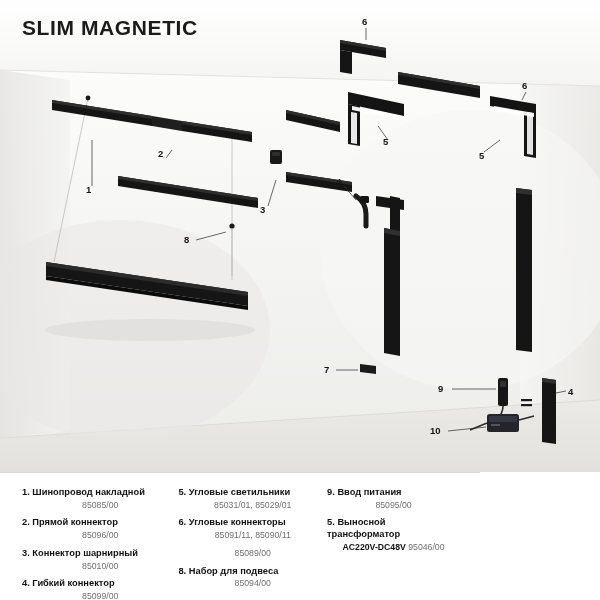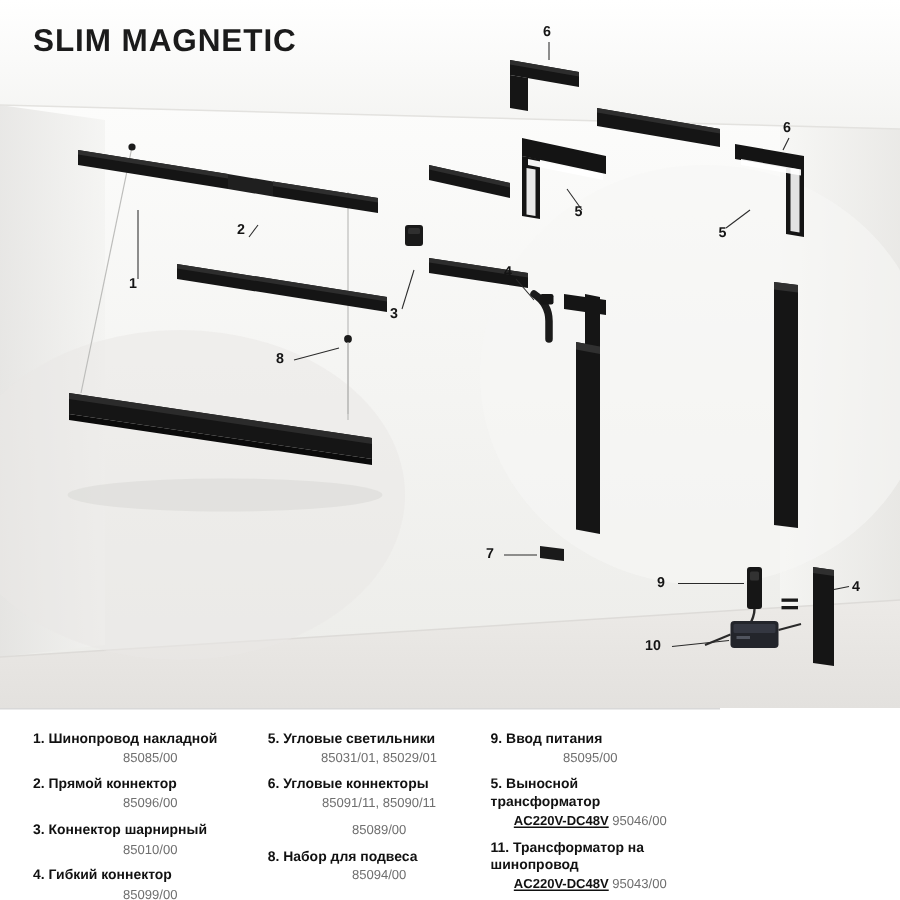--- a/index.html
+++ b/index.html
@@ -90,21 +90,20 @@
   }
   .legend-code {
     font-size: 8.7px;
     color: #6f6f6f;
     margin-top: 1px;
     text-align: center;
   }
   .legend-code b {
     color: #111111;
     font-weight: bold;
-    text-decoration: underline;
   }
 </style>
 </head>
 <body>
 
 <div id="page">
 
   <div class="scene">
     <svg width="600" height="472" viewBox="0 0 600 472" xmlns="http://www.w3.org/2000/svg">
       <defs>
@@ -374,28 +373,18 @@
         <div class="legend-item">
           <div class="legend-title">
             <span>5.</span>
             <span>Выносной трансформатор</span>
           </div>
           <div class="legend-code">
             <b>AC220V-DC48V</b>
             <span>95046/00</span>
           </div>
         </div>
-        <div class="legend-item">
-          <div class="legend-title">
-            <span>11.</span>
-            <span>Трансформатор на шинопровод</span>
-          </div>
-          <div class="legend-code">
-            <b>AC220V-DC48V</b>
-            <span>95043/00</span>
-          </div>
-        </div>
       </div>
 
     </div>
   </div>
 
 </div>
 
 </body></html>

